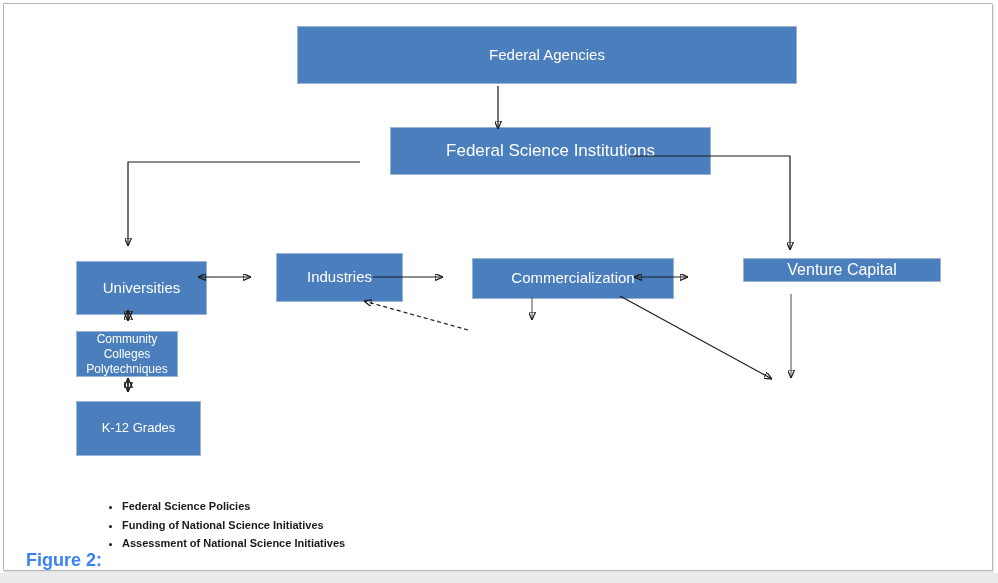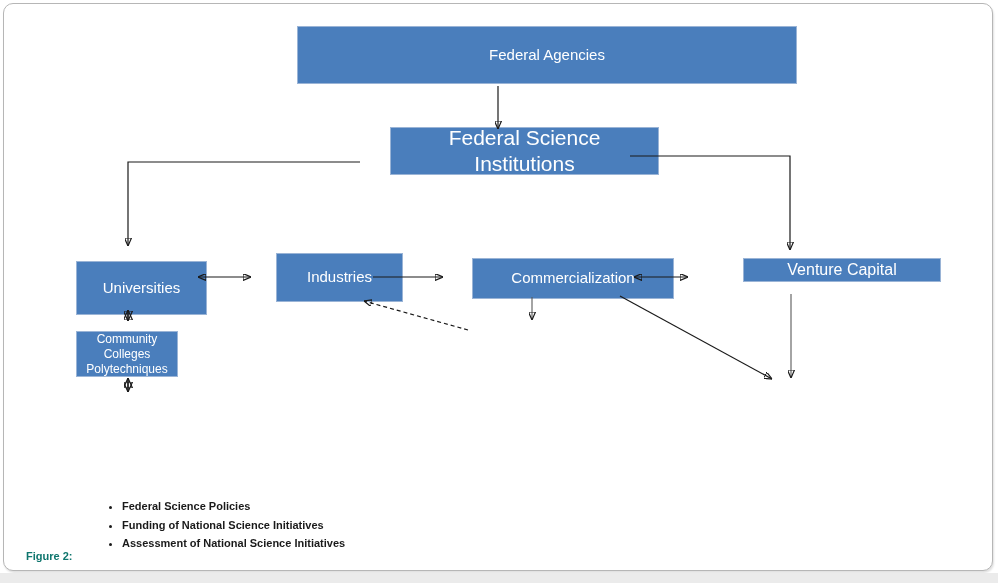--- a/index.html
+++ b/index.html
@@ -11,21 +11,21 @@
     --card-border:#b6b6b6;
     --strip:#ebebeb;
   }
   html,body{margin:0;padding:0;background:#ffffff;}
   .page{
     position:relative;width:998px;height:583px;overflow:hidden;
     background:#ffffff;font-family:"Liberation Sans",sans-serif;
   }
   .card{
     position:absolute;left:3px;top:3px;width:988px;height:566px;
-    background:#ffffff;border:1px solid var(--card-border);border-radius:10px;
+    background:#ffffff;border:1px solid var(--card-border);border-radius:1px;
     box-shadow:1px 2px 2px rgba(0,0,0,0.12);
   }
   .bottom-strip{
     position:absolute;left:0;top:573px;width:998px;height:10px;
     background:var(--strip);
   }
   .node{
     position:absolute;background:var(--node-fill);
     border:1px solid var(--node-border);box-sizing:border-box;
     color:var(--node-text);display:flex;align-items:center;justify-content:center;
@@ -40,44 +40,45 @@
   .overlay path.muted{stroke:var(--arrow-muted);stroke-width:1.1px;}
   .overlay path.dashed{stroke-dasharray:4 3;}
   .ah-fill{fill:var(--arrow);stroke:none;}
   .bullets{
     position:absolute;left:84px;top:480px;margin:16px;padding:0 0 0 18px;
     font-size:11px;font-weight:bold;color:#1a1a1a;
   }
   .bullets li{margin:0 0 6.5px 0;list-style-type:disc;}
   .caption{
     position:absolute;left:22px;top:546px;
-    font-size:11px;font-weight:bold;color:#0f766e;
+    font-size:18px;font-weight:bold;color:#3b82f6;
   }
 </style>
 </head>
 <body>
 
 <div class="page">
   <div class="card">
 
     <div class="node" style="left:293px;top:22px;width:500px;height:58px;font-size:15px">Federal Agencies</div>
 
-    <div class="node" style="left:386px;top:123px;width:269px;height:48px;font-size:21px">Federal Science Institutions</div>
+    <div class="node" style="left:386px;top:123px;width:321px;height:48px;font-size:17px">Federal Science Institutions</div>
 
     <div class="node" style="left:72px;top:257px;width:131px;height:54px;font-size:15px">Universities</div>
 
     <div class="node" style="left:468px;top:254px;width:202px;height:41px;font-size:15px">Commercialization</div>
 
     <div class="node" style="left:272px;top:249px;width:127px;height:49px;font-size:15px">Industries</div>
 
     <div class="node" style="left:739px;top:254px;width:198px;height:24px;font-size:16px">Venture Capital</div>
 
 
     <div class="node" style="left:72px;top:327px;width:102px;height:46px;font-size:12px">Community Colleges Polytechniques</div>
 
+    <div class="node" style="left:72px;top:397px;width:125px;height:55px;font-size:13px">K-12 Grades</div>
 
 
     <ul class="bullets">
       <li>Federal Science Policies</li>
       <li>Funding of National Science Initiatives</li>
       <li>Assessment of National Science Initiatives</li>
     </ul>
 
     <div class="caption">Figure 2:</div>
   </div>

